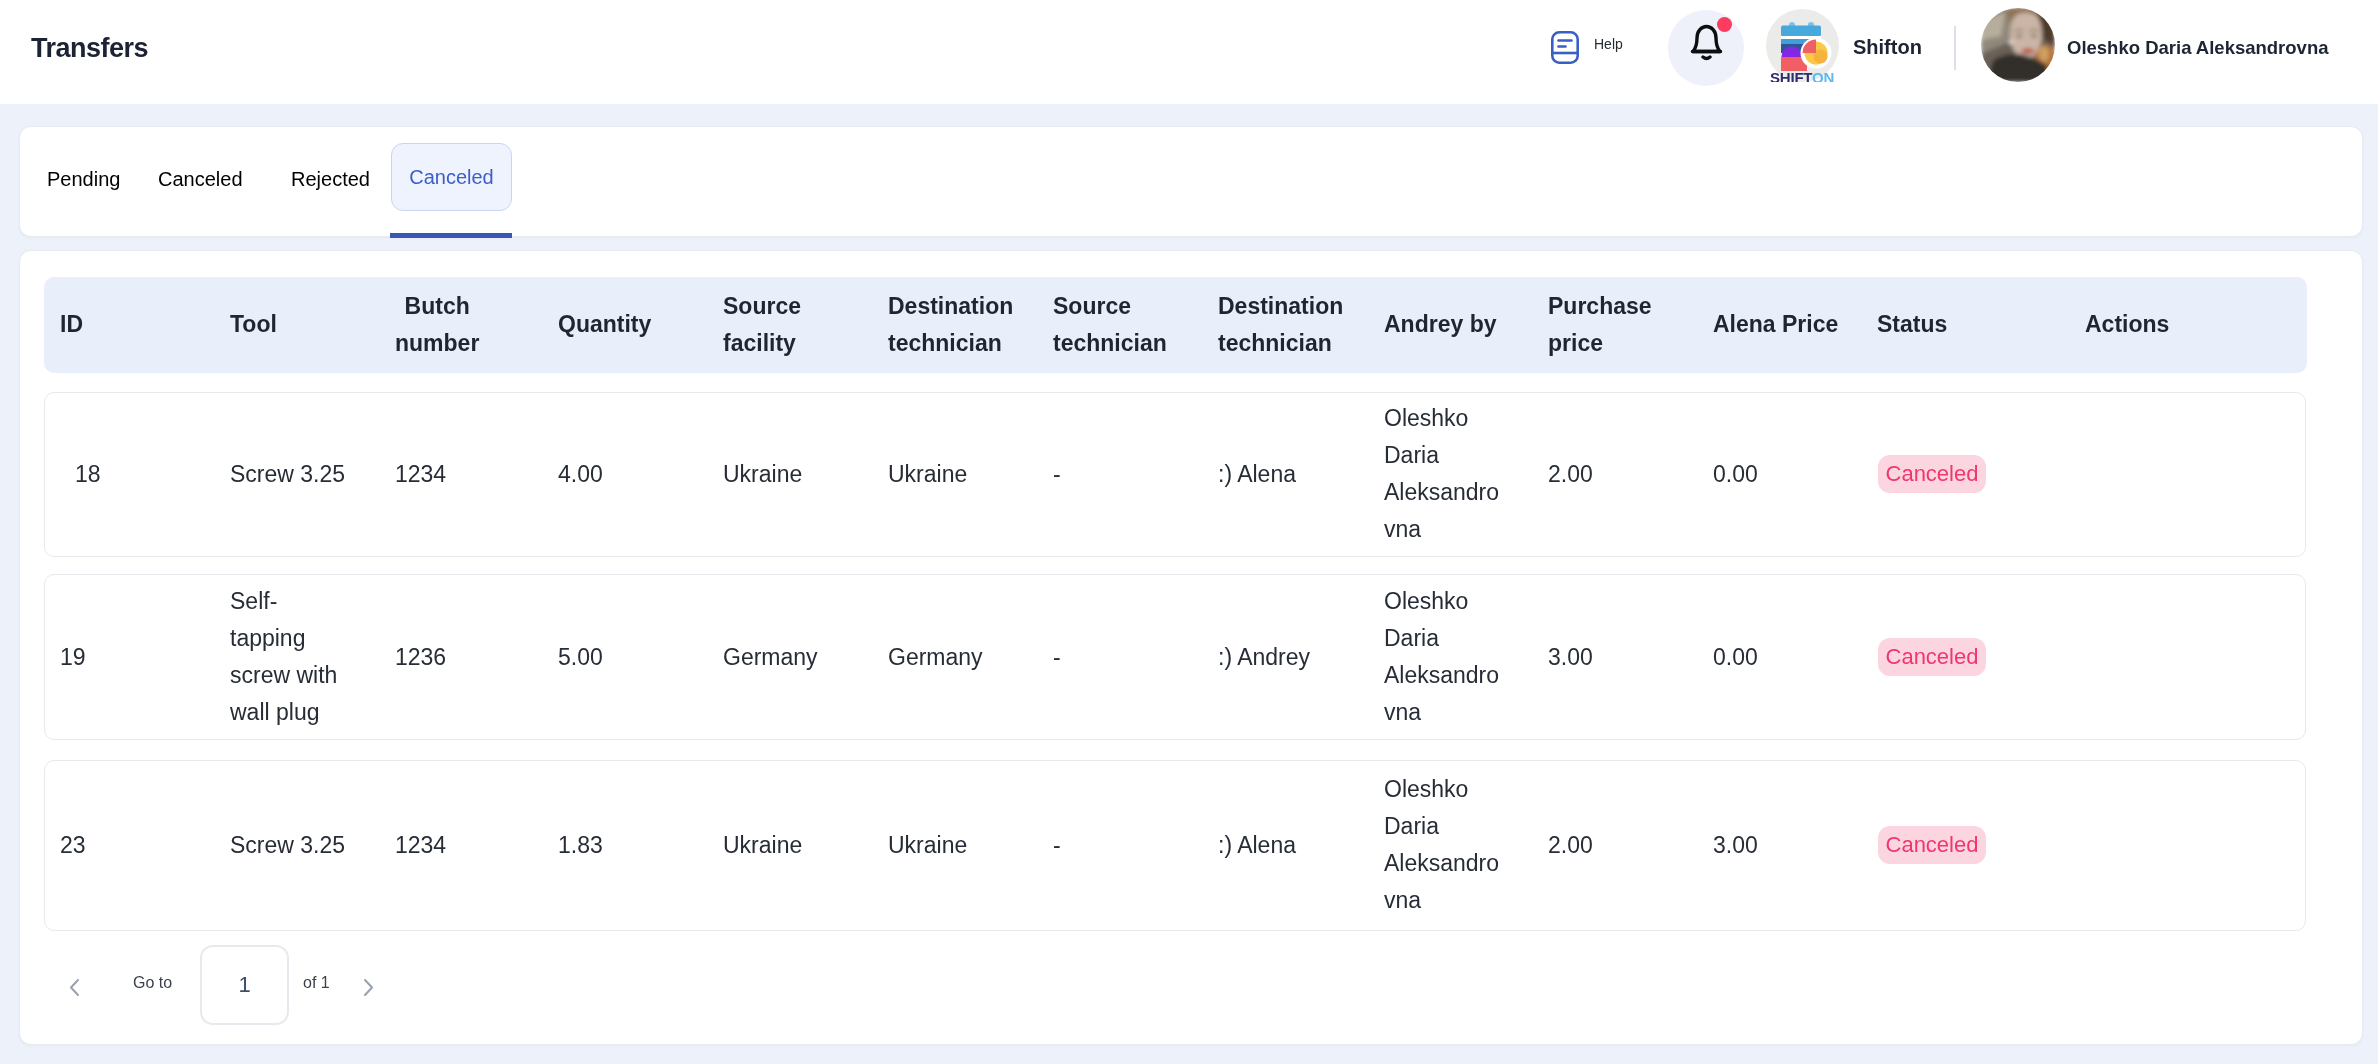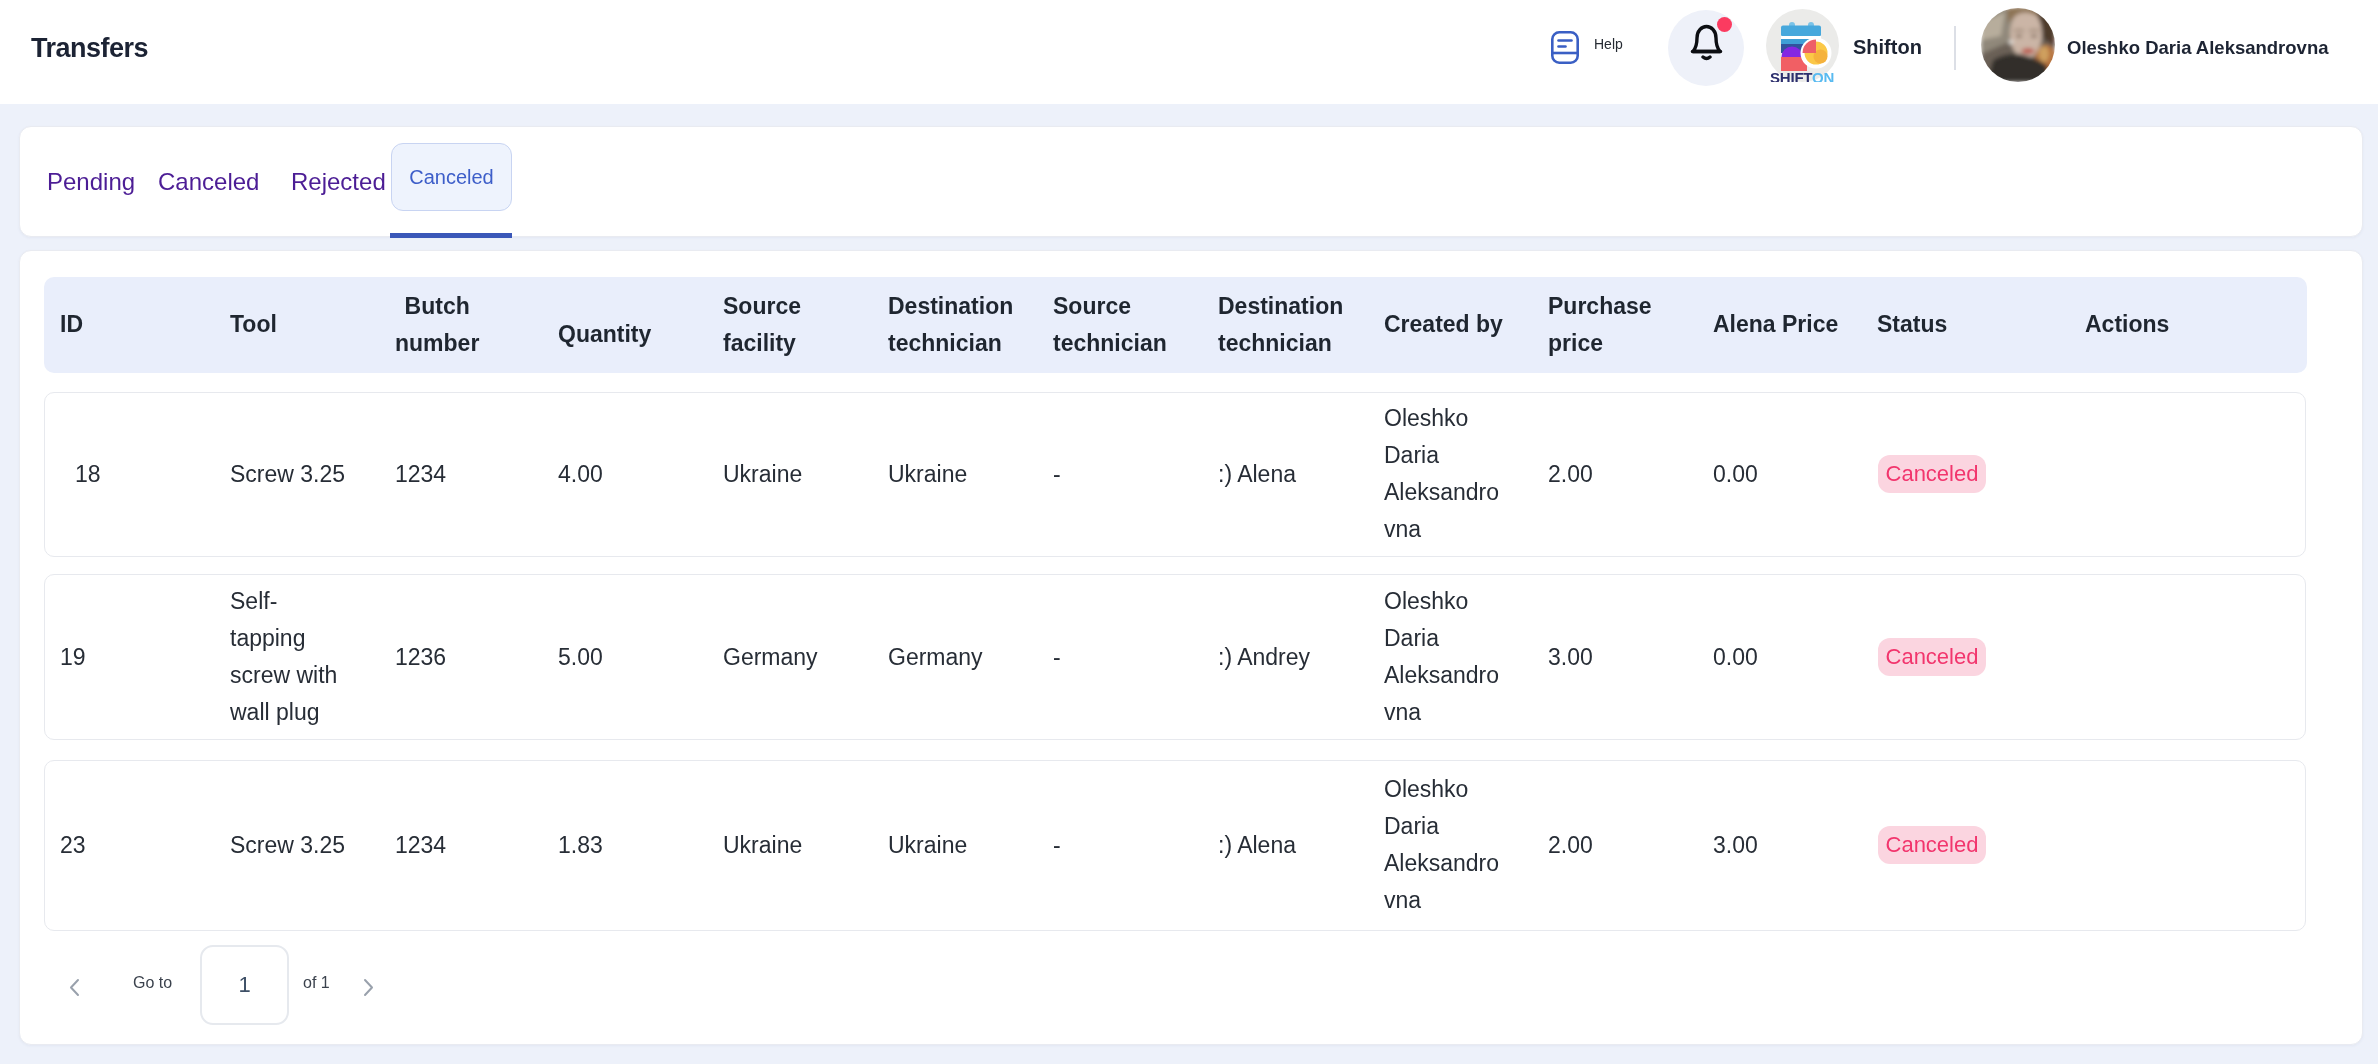--- a/index.html
+++ b/index.html
@@ -8,21 +8,21 @@
   #stage { position:relative; width:2378px; height:1064px; }
   .topbar { left:0; top:0; width:2378px; height:104px; background:#ffffff; }
   .title { left:31px; top:33px; font-size:27px; font-weight:bold; color:#1c2334; letter-spacing:-0.5px; }
   .helptxt { left:1594px; top:36px; font-size:14px; color:#262b33; }
   .bellbtn { left:1668px; top:10px; width:76px; height:76px; border-radius:50%; background:#eef1f9; }
   .shiftontxt { left:1853px; top:36px; font-size:20px; font-weight:bold; color:#1c2332; }
   .divider { left:1954px; top:26px; width:2px; height:44px; background:#dcdfe6; }
   .username { left:2067px; top:37px; font-size:18.5px; white-space:nowrap; font-weight:bold; color:#1d2433; }
   .card { background:#fff; border:1px solid #e9ebf1; border-radius:12px; box-shadow:0 1px 3px rgba(40,60,120,0.05); }
   .tabcard { left:19px; top:126px; width:2344px; height:111px; }
-  .tab { font-size:24px; color:#4c1d95; top:168px; }
+  .tab { font-size:20px; color:#000000; top:168px; }
   .pill { left:391px; top:143px; width:121px; height:68px; border:1px solid #c8d4f2; background:#eef3fd; border-radius:12px; display:flex; align-items:center; justify-content:center; font-size:20px; color:#3d5ec9; }
   .underline { left:390px; top:233px; width:122px; height:5px; background:#3a57b8; }
   .tablecard { left:19px; top:250px; width:2344px; height:795px; }
   .thead { left:44px; top:277px; width:2263px; height:96px; background:#e9eefb; border-radius:10px; }
   .th { font-size:23px; font-weight:bold; color:#1f2630; line-height:37px; }
   .row { background:#fff; border:1px solid #e7e9ee; border-radius:10px; left:44px; width:2262px; }
   .cell { font-size:23px; color:#272d36; line-height:37px; }
   .badge { width:108px; height:38px; background:#fbd5e0; border-radius:12px; color:#f2356d; font-size:22px; display:flex; align-items:center; justify-content:center; }
   .pgtxt { font-size:16px; color:#3b424d; top:974px; }
   .pginput { left:200px; top:945px; width:89px; height:80px; background:#fff; border:2px solid #e6e9ee; border-radius:13px; display:flex; align-items:center; justify-content:center; font-size:22px; color:#3d4f66; }
@@ -110,26 +110,26 @@
   <div class="abs tab" style="left:158px;">Canceled</div>
   <div class="abs tab" style="left:291px;">Rejected</div>
   <div class="abs pill">Canceled</div>
   <div class="abs underline"></div>
 
   <div class="abs card tablecard"></div>
   <div class="abs thead"></div>
   <div class="abs th" style="left:60px; top:306px;">ID</div>
   <div class="abs th" style="left:230px; top:306px;">Tool</div>
   <div class="abs th" style="left:395px; top:288px;text-align:center;">Butch<br>number</div>
-  <div class="abs th" style="left:558px; top:316px;">Quantity</div>
+  <div class="abs th" style="left:558px; top:306px;">Quantity</div>
   <div class="abs th" style="left:723px; top:288px;">Source<br>facility</div>
   <div class="abs th" style="left:888px; top:288px;">Destination<br>technician</div>
   <div class="abs th" style="left:1053px; top:288px;">Source<br>technician</div>
   <div class="abs th" style="left:1218px; top:288px;">Destination<br>technician</div>
-  <div class="abs th" style="left:1384px; top:306px;">Created by</div>
+  <div class="abs th" style="left:1384px; top:306px;">Andrey by</div>
   <div class="abs th" style="left:1548px; top:288px;">Purchase<br>price</div>
   <div class="abs th" style="left:1713px; top:306px;">Alena Price</div>
   <div class="abs th" style="left:1877px; top:306px;">Status</div>
   <div class="abs th" style="left:2085px; top:306px;">Actions</div>
 
   <div class="abs row" style="top:392px; height:165px;"></div>
   <div class="abs cell" style="left:63px; top:456px;margin-left:12px;">18</div>
   <div class="abs cell" style="left:230px; top:456px;">Screw 3.25</div>
   <div class="abs cell" style="left:395px; top:456px;">1234</div>
   <div class="abs cell" style="left:558px; top:456px;">4.00</div>

